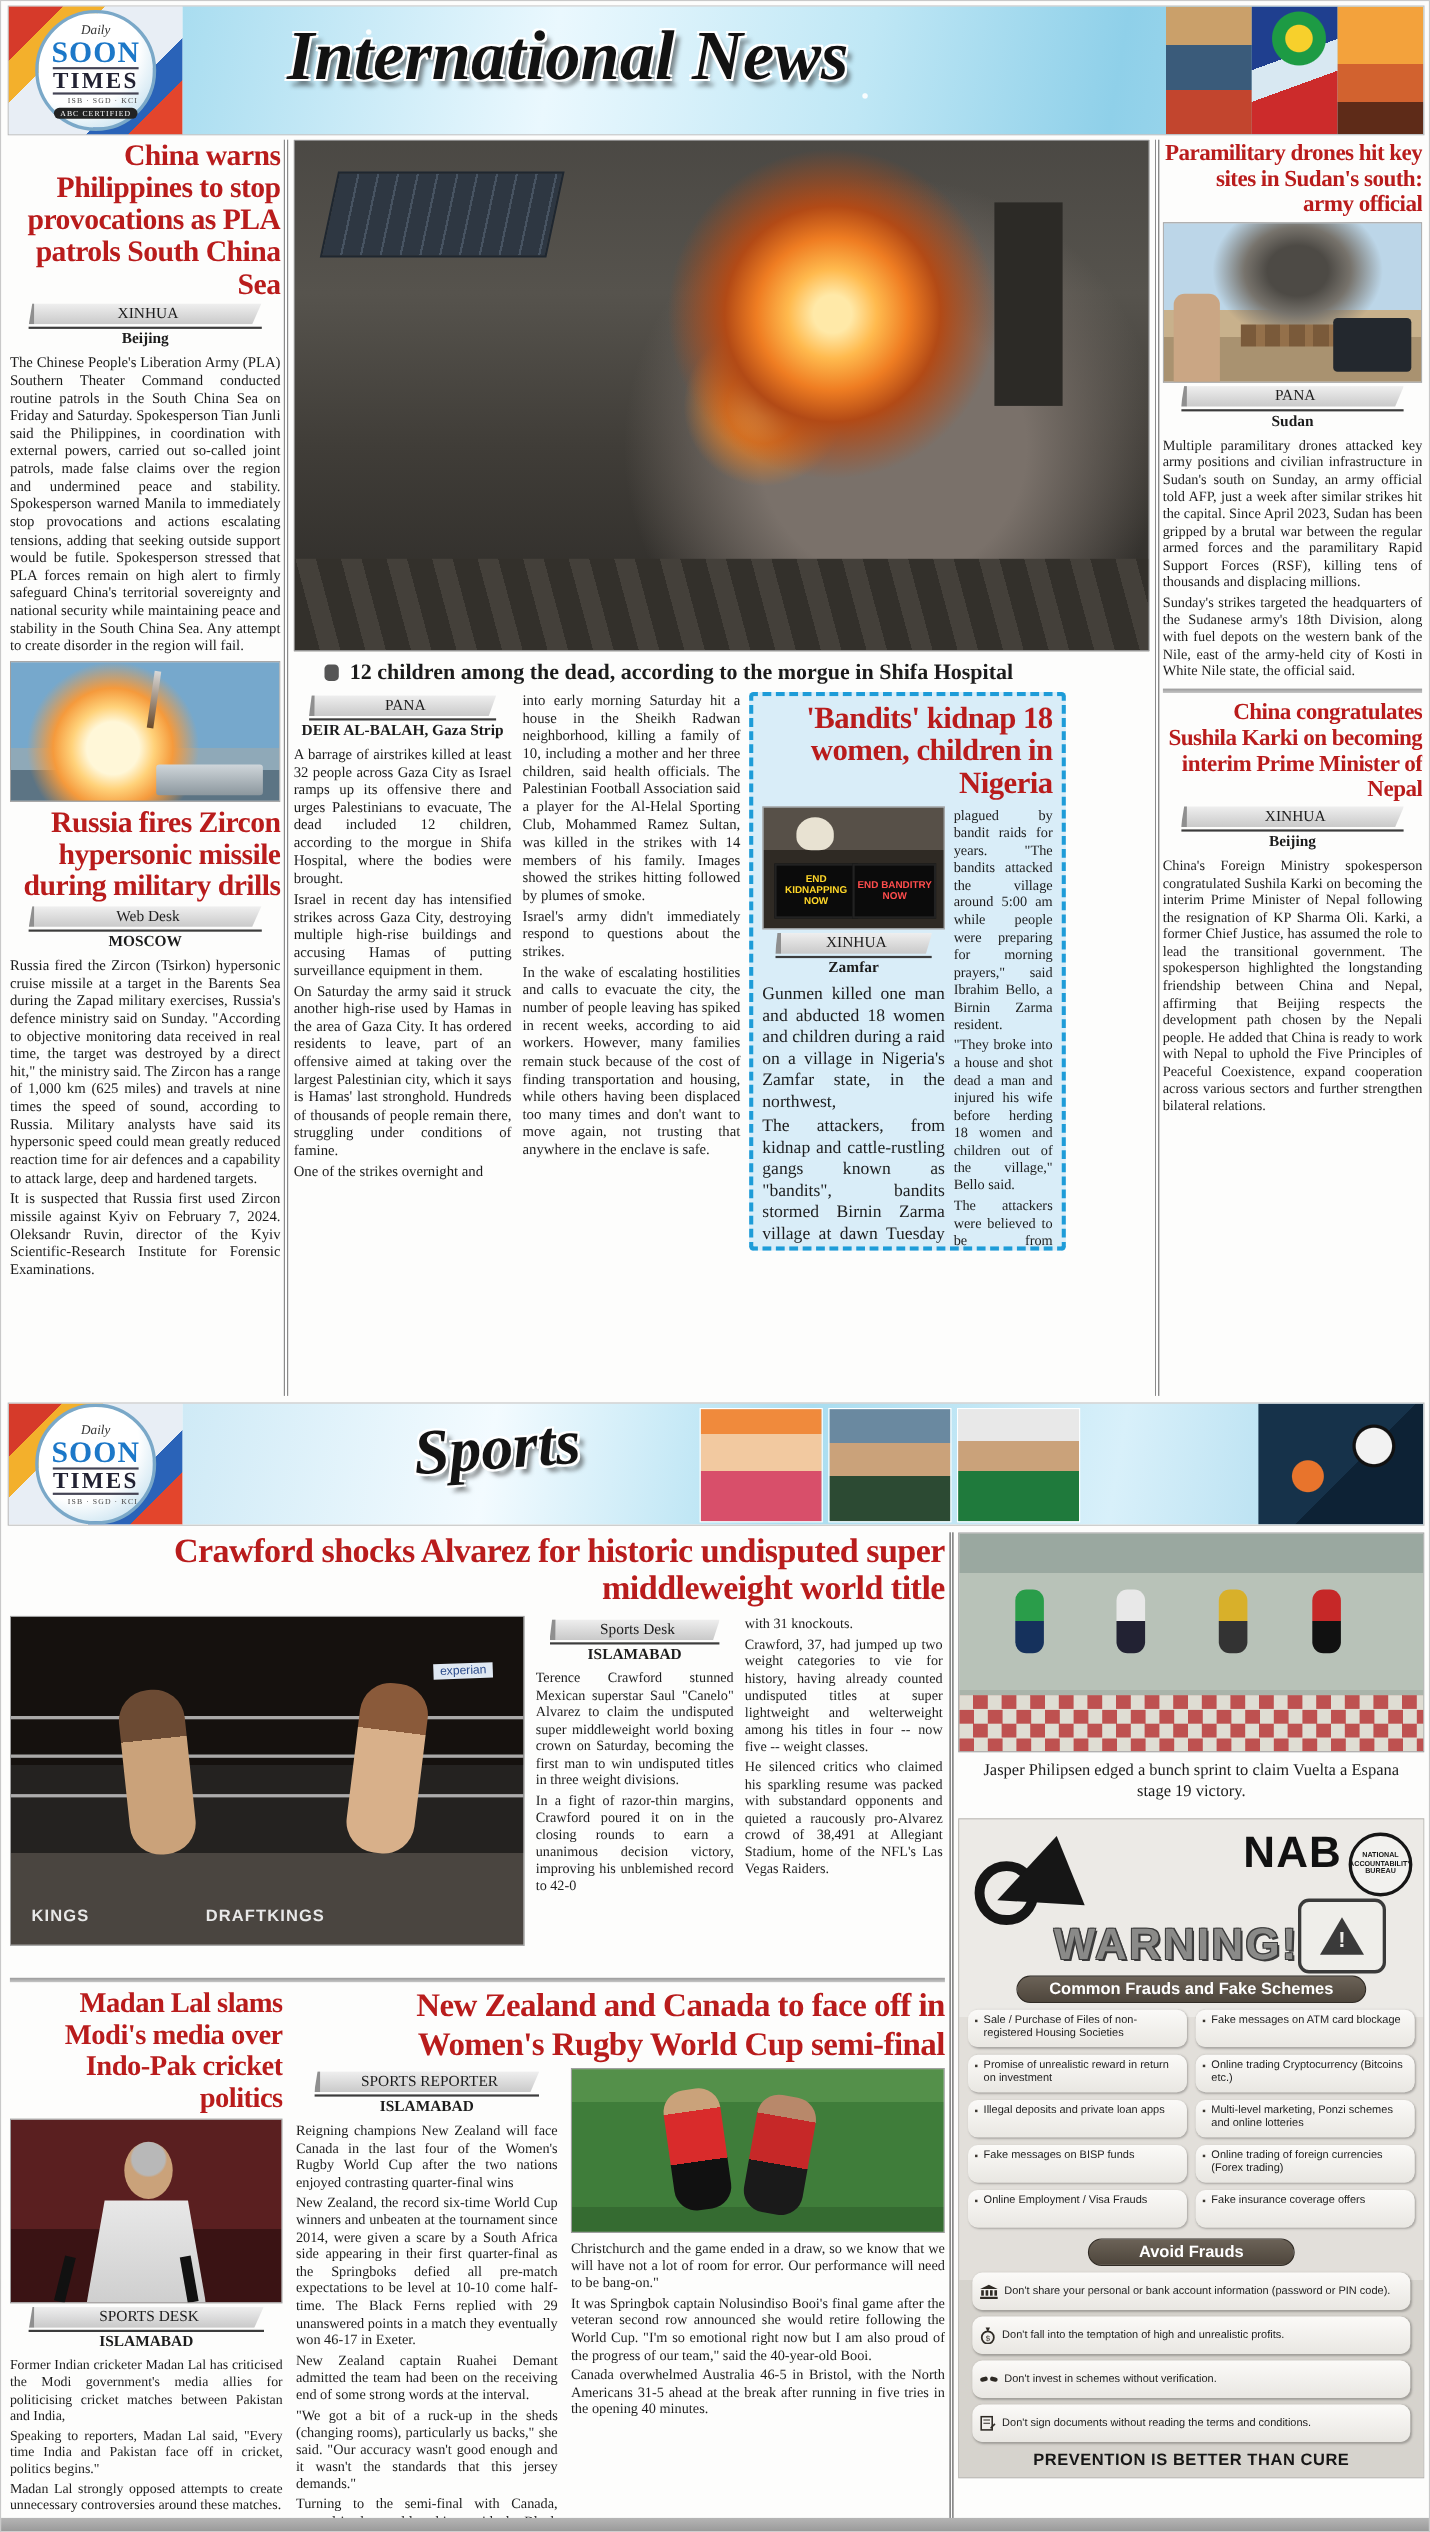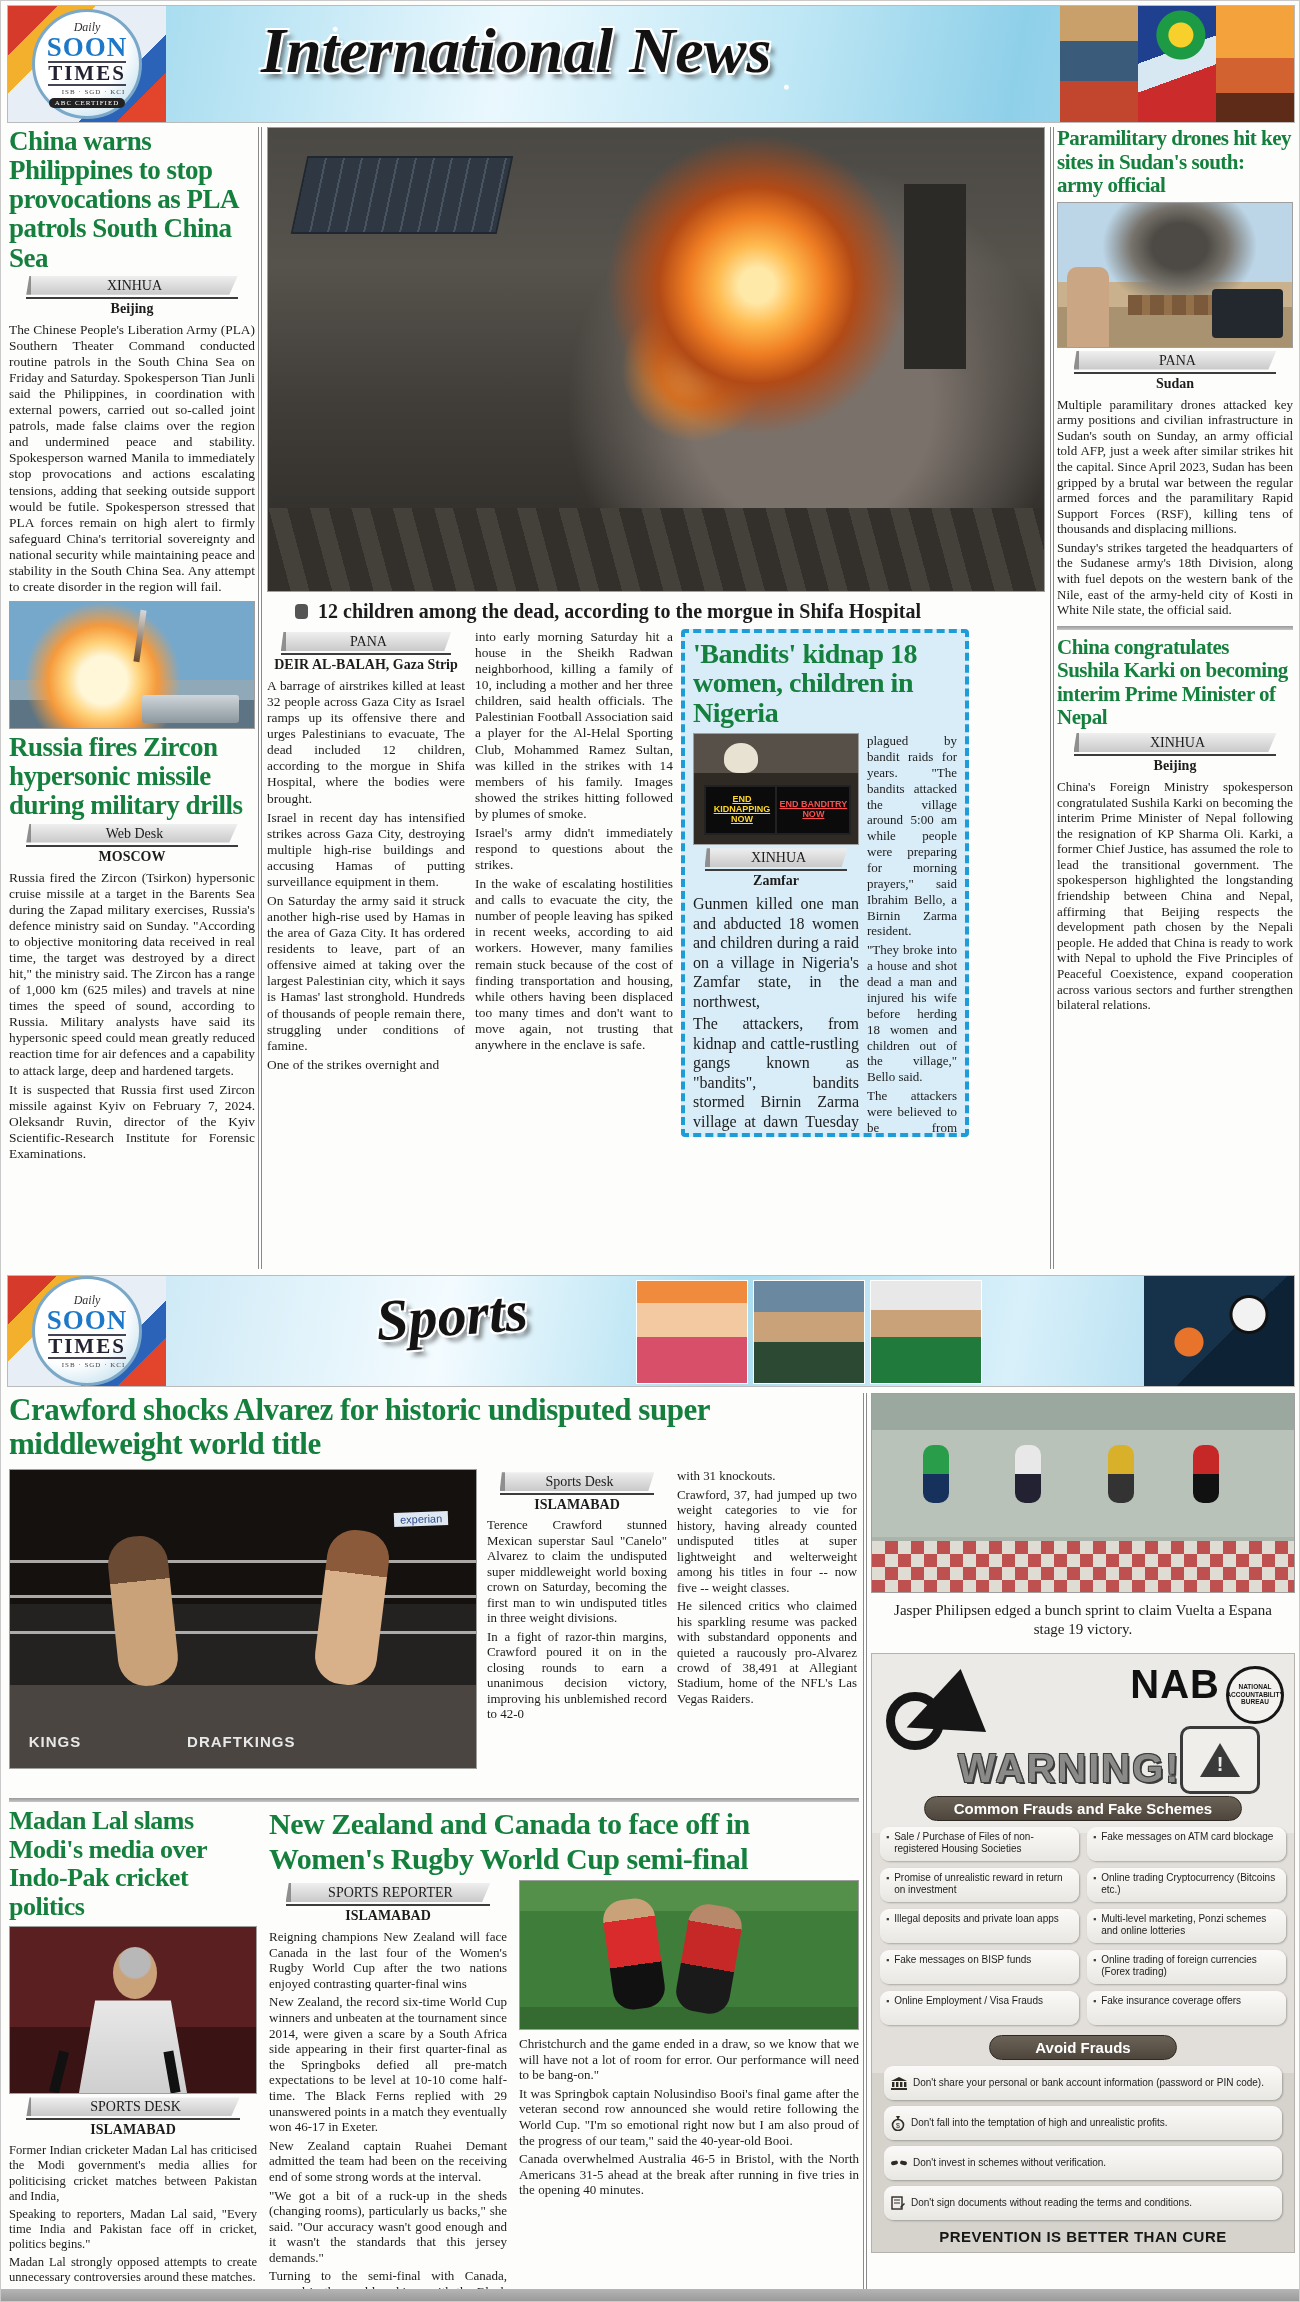--- a/index.html
+++ b/index.html
@@ -2,21 +2,21 @@
 <html><head>
 <meta charset="utf-8">
 <style>
   html,body{margin:0;padding:0;}
   body{
     width:1300px;height:2302px;position:relative;background:#fdfdfc;
     font-family:"Liberation Serif",serif;color:#1c1c1c;overflow:hidden;
     border:1px solid #c9c9c9;box-sizing:border-box;
   }
   
-  .headline{font-weight:bold;color:#15803d;text-align:left;letter-spacing:-.5px;}
+  .headline{font-weight:bold;color:#b91c1c;text-align:right;letter-spacing:-.5px;}
   .tag{
     width:86%;margin:3px auto 0;text-align:center;font-size:14px;padding:2px 0 1px;
     background:linear-gradient(180deg,#efefef,#c9c9c9);
     clip-path:polygon(1.5% 0,100% 0,96% 100%,0 100%);
     border-left:5px solid #8f8f8f;box-sizing:border-box;
   }
   .tag-rule{width:86%;height:2px;background:#3c3c3c;margin:2px auto 2px;}
   .dateline{text-align:center;font-weight:bold;font-size:14px;margin:1px 0 5px;}
   .bodytext p{margin:0 0 3px;text-align:justify;line-height:1.2;}
   .vdiv{position:absolute;width:4px;background:linear-gradient(90deg,#8a8a8a 30%,#ffffff 30% 65%,#8a8a8a 65%);}
@@ -84,21 +84,21 @@
   .gaza-cols .ncol{width:198px;font-size:13.4px;}
   
   .bandits{margin-left:8px;width:288px;border:4px dashed #1e9cd8;background:#d9edf8;border-radius:4px;padding:6px 8px;box-sizing:border-box;height:508px;overflow:hidden;}
   .bandits .headline{font-size:28px;line-height:1.05;}
   .bandits-row{display:flex;gap:8px;margin-top:6px;}
   .bandits-left{width:166px;}
   .bandits-right{flex:1;font-size:13px;}
   .img-bandits{width:100%;height:112px;background:linear-gradient(180deg,#575048 0 35%,#2f2a24 35%);}
   .img-bandits .scarf{position:absolute;left:18%;top:8%;width:34px;height:30px;border-radius:50% 50% 40% 40%;background:#e8e2d2;}
   .img-bandits .sign{position:absolute;bottom:8%;width:44%;height:42%;background:#0b0b0b;border:2px solid #222;
-     color:#fff;font-family:"Liberation Sans",sans-serif;font-weight:bold;font-size:9px;text-align:center;display:flex;flex-direction:column;justify-content:center;line-height:1.1;text-decoration:underline;}
+     color:#fff;font-family:"Liberation Sans",sans-serif;font-weight:bold;font-size:9px;text-align:center;display:flex;flex-direction:column;justify-content:center;line-height:1.1;}
   .img-bandits .s1{left:6%;color:#ffd728;}
   .img-bandits .s2{right:4%;color:#ff4d4d;}
   .bandits .bodytext p{line-height:1.22;}
   
   #sports-banner{position:absolute;left:6px;top:1274px;width:1288px;height:112px;display:flex;border:1px solid #bbb;box-sizing:border-box;overflow:hidden;}
   #sports-banner .banner{background:
     linear-gradient(100deg,#cfeaf6 0%,#f3fbff 25%,#a9ddf0 50%,#d8f0fa 75%,#9fd4ea 100%);}
   .sports-title{position:absolute;left:210px;top:6px;font-size:58px;font-weight:bold;font-style:italic;color:#141414;
     text-shadow:-2px -2px 0 #fff,2px -2px 0 #fff,-2px 2px 0 #fff,2px 2px 0 #fff,5px 6px 4px rgba(30,30,30,.5);transform:rotate(-4deg);}
   .sports-photos{position:absolute;left:470px;top:4px;height:102px;display:flex;gap:5px;}

